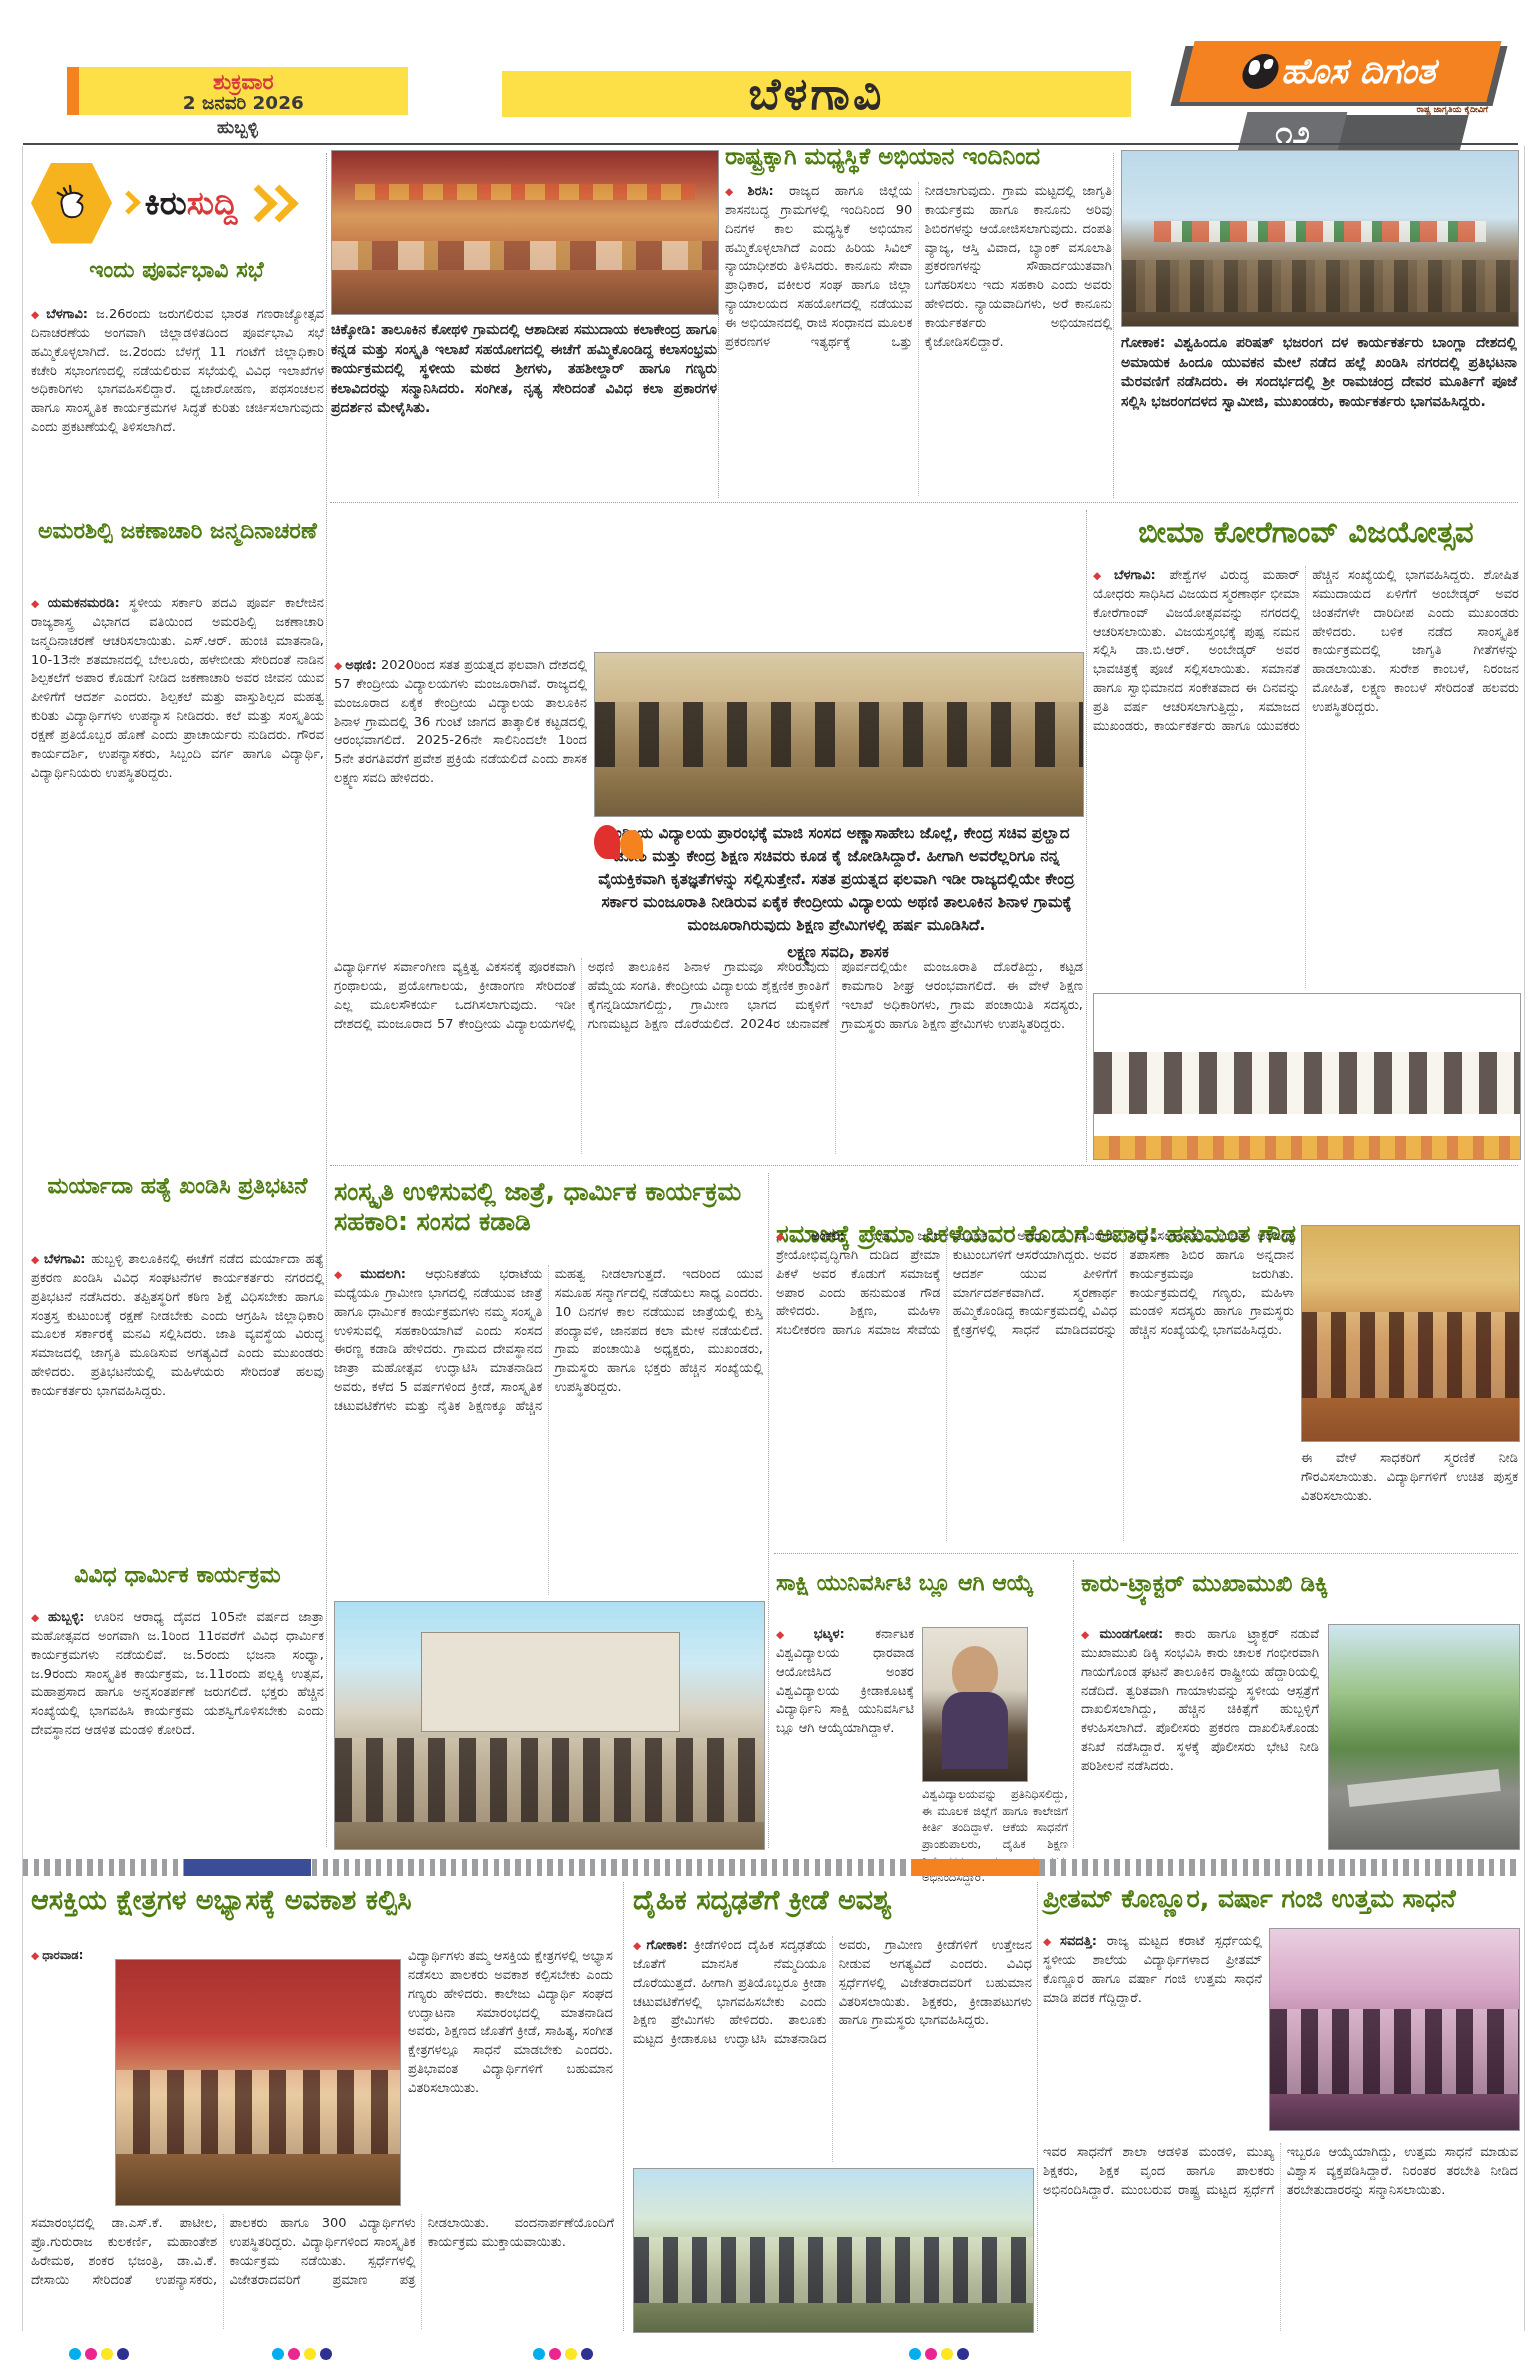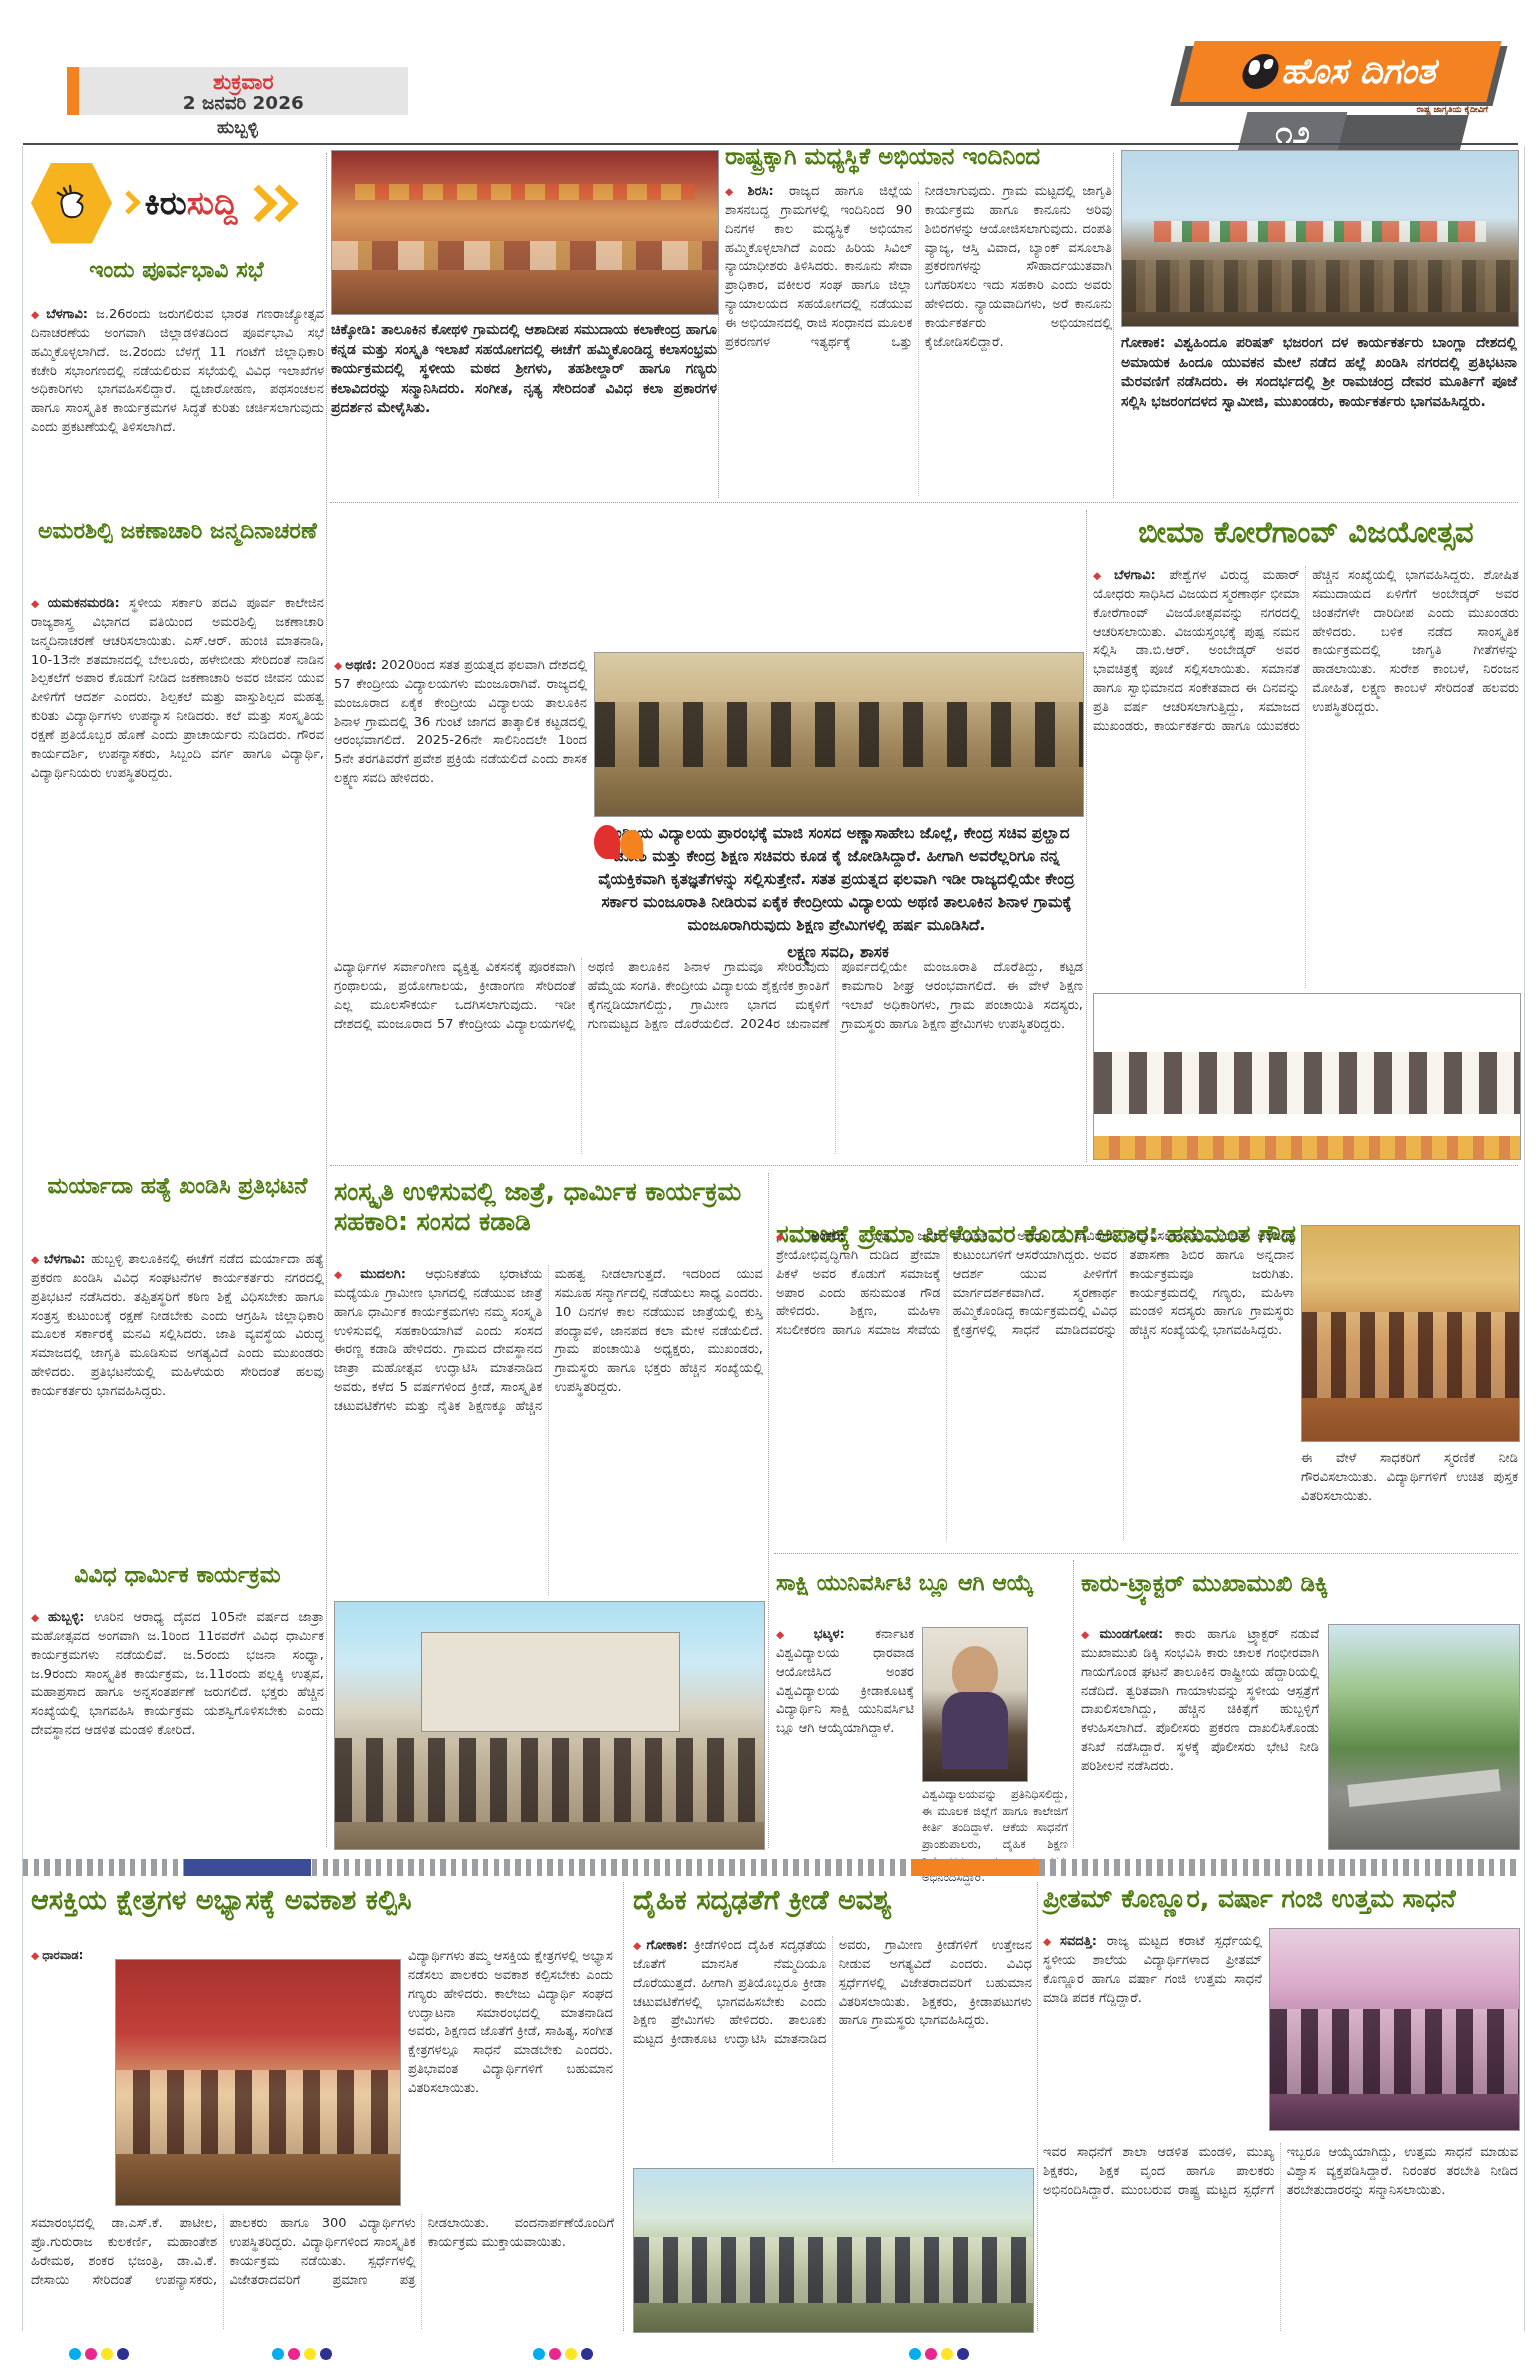--- a/index.html
+++ b/index.html
@@ -1,19 +1,19 @@
 <!DOCTYPE html>
 <html style="font-size:12.3px"><head>
 <meta charset="utf-8">
 <style>
   html,body{margin:0;padding:0;background:#e8e8e8;}
   .page{position:relative;width:1539px;height:2377px;background:#ffffff;
         font-family:"DejaVu Sans",sans-serif;color:#231f20;overflow:hidden;margin:0 auto;}
   .abs{position:absolute;}
-  .band{background:#e5e5e5;}
+  .band{background:#fde047;}
   .day{color:#d93a3c;font-weight:bold;font-size:21px;text-align:center;}
   .date{font-size:18.4px;font-weight:bold;text-align:center;color:#3a3a3c;}
   .city{font-size:17px;font-weight:bold;text-align:center;color:#3a3a3c;}
   .edition{font-size:44px;font-weight:800;letter-spacing:3.1px;color:#2d2a2b;text-align:center;line-height:44px;}
   .skew{transform:skewX(-14deg);}
   .logo-text{font-size:35px;font-weight:800;color:#ffffff;white-space:nowrap;}
   .tagline{font-size:8.4px;font-weight:bold;color:#7a2e06;text-align:right;}
   .pagenum{font-size:31px;font-weight:800;color:#ffffff;text-align:center;}
   .rule{border-top:2.3px solid #4a4a4c;}
   .hl{font-weight:800;color:#4d7c0f;line-height:1.18;}
@@ -47,20 +47,23 @@
 
 <div class="page">
 
   <div class="abs band" style="left:67px;top:67px;width:341px;height:48px;">
     <div class="abs" style="left:0;top:0;width:11.5px;height:48px;background:#f58220;"></div>
     <div class="abs day" style="left:15.3px;top:3.1px;width:322px;">ಶುಕ್ರವಾರ</div>
     <div class="abs date" style="left:15.3px;top:25px;width:322px;">2 ಜನವರಿ 2026</div>
   </div>
   <div class="abs city" style="left:67px;top:117px;width:341px;">ಹುಬ್ಬಳ್ಳಿ</div>
 
+  <div class="abs band" style="left:502px;top:71px;width:629px;height:46px;">
+    <div class="edition" style="padding-top:0.8px;">ಬೆಳಗಾವಿ</div>
+  </div>
 
   <div class="abs" style="left:1173px;top:38px;width:360px;height:100px;">
     <div class="abs skew" style="left:4.6px;top:7.7px;width:322px;height:60px;background:#58595b;"></div>
     <div class="abs skew" style="left:14px;top:3.1px;width:307px;height:61px;background:#f58220;display:flex;align-items:center;justify-content:center;gap:6.1px;">
       <span style="display:inline-block;width:35px;height:35px;border-radius:50%;background:#231f20;position:relative;">
         <span style="position:absolute;left:5.4px;top:6.1px;width:10.7px;height:15.3px;background:#ffffff;border-radius:40% 60% 50% 50%;"></span>
         <span style="position:absolute;left:19px;top:4.6px;width:9.2px;height:10.7px;background:#ffffff;border-radius:60% 40% 50% 50%;"></span>
       </span>
       <span class="logo-text">ಹೊಸ ದಿಗಂತ</span>
     </div>

